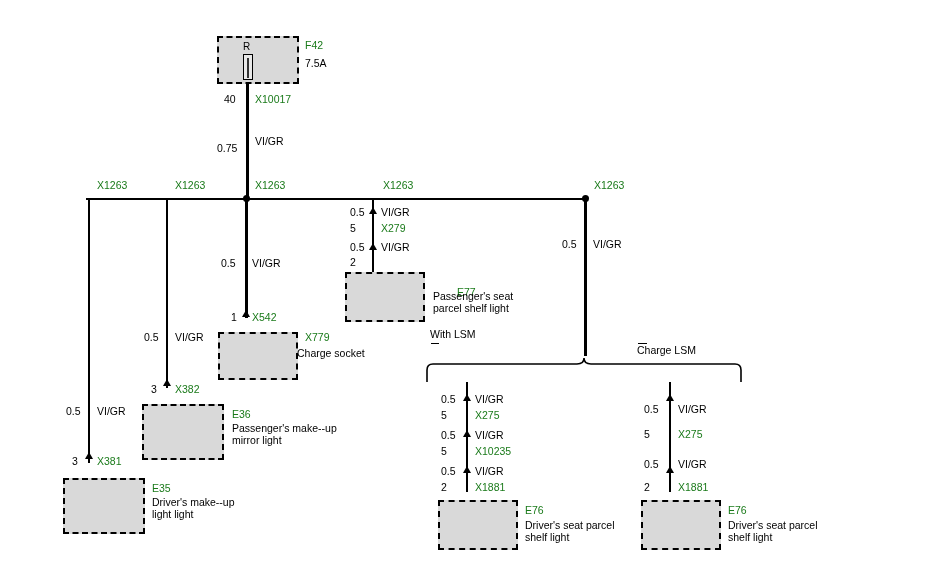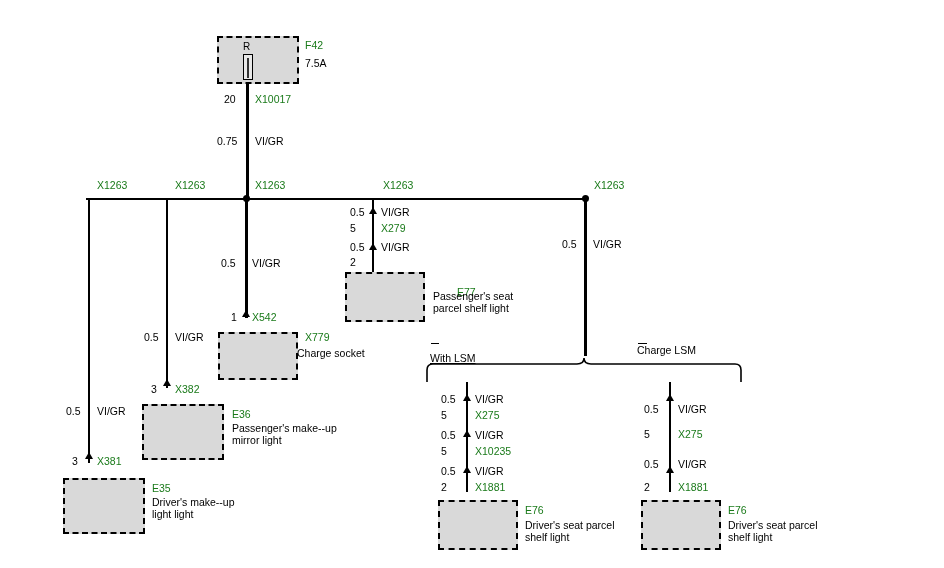--- a/index.html
+++ b/index.html
@@ -102,23 +102,23 @@
 
 <div id="canvas">
 
   <div class="fuse-box" style="left:217px; top:36px; width:82px; height:48px;"></div>
   <div class="lbl" style="left:243px; top:41px; font-size:10px;">R</div>
   <div class="fuse-sym" style="left:243px; top:54px;"></div>
   <div class="lbl grn" style="left:305px; top:39px;">F42</div>
   <div class="lbl" style="left:305px; top:57px;">7.5A</div>
 
   <div class="wire-v" style="left:246px; top:84px; height:114px;"></div>
-  <div class="lbl" style="left:224px; top:93px;">20</div>
+  <div class="lbl" style="left:224px; top:93px;">40</div>
   <div class="lbl grn" style="left:255px; top:93px;">X10017</div>
-  <div class="lbl" style="left:217px; top:135px;">0.75</div>
+  <div class="lbl" style="left:217px; top:142px;">0.75</div>
   <div class="lbl" style="left:255px; top:135px;">VI/GR</div>
 
   <div class="thin-h" style="left:86px; top:198px; width:499px;"></div>
   <div class="node" style="left:243px; top:195px;"></div>
   <div class="node" style="left:582px; top:195px;"></div>
 
   <div class="lbl grn" style="left:97px; top:179px;">X1263</div>
   <div class="lbl grn" style="left:175px; top:179px;">X1263</div>
   <div class="lbl grn" style="left:255px; top:179px;">X1263</div>
   <div class="lbl grn" style="left:383px; top:179px;">X1263</div>
@@ -173,21 +173,21 @@
 parcel shelf light</div>
 
   <div class="wire-v" style="left:584px; top:198px; height:158px;"></div>
   <div class="lbl" style="left:562px; top:238px;">0.5</div>
   <div class="lbl" style="left:593px; top:238px;">VI/GR</div>
 
   <svg class="brace" style="left:425px; top:356px; width:330px; height:26px;" viewBox="0 0 330 26">
     <path d="M 2 26 L 2 14 Q 2 8 8 8 L 152 8 Q 159 8 159 2 Q 159 8 166 8 L 310 8 Q 316 8 316 14 L 316 26" fill="none" stroke="#000000" stroke-width="1.6"></path>
   </svg>
 
-  <div class="lbl" style="left:430px; top:352px;text-decoration:underline;">With LSM</div>
+  <div class="lbl" style="left:430px; top:328px;">With LSM</div>
   <div class="ovl" style="left:431px; top:343px; width:8px;"></div>
 
   <div class="lbl" style="left:637px; top:344px;">Charge LSM</div>
   <div class="ovl" style="left:638px; top:343px; width:9px;"></div>
 
   <div class="thin-v" style="left:466px; top:382px; height:110px;"></div>
   <div class="arrow-up" style="left:463px; top:394px;"></div>
   <div class="arrow-up" style="left:463px; top:430px;"></div>
   <div class="arrow-up" style="left:463px; top:466px;"></div>
   <div class="lbl" style="left:441px; top:393px;">0.5</div>

